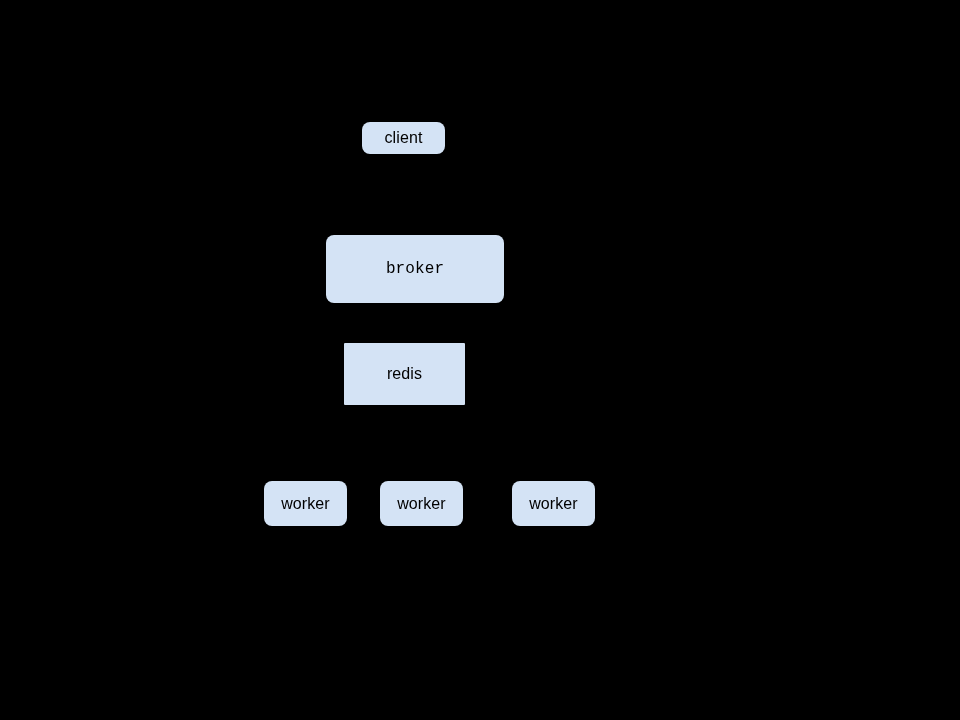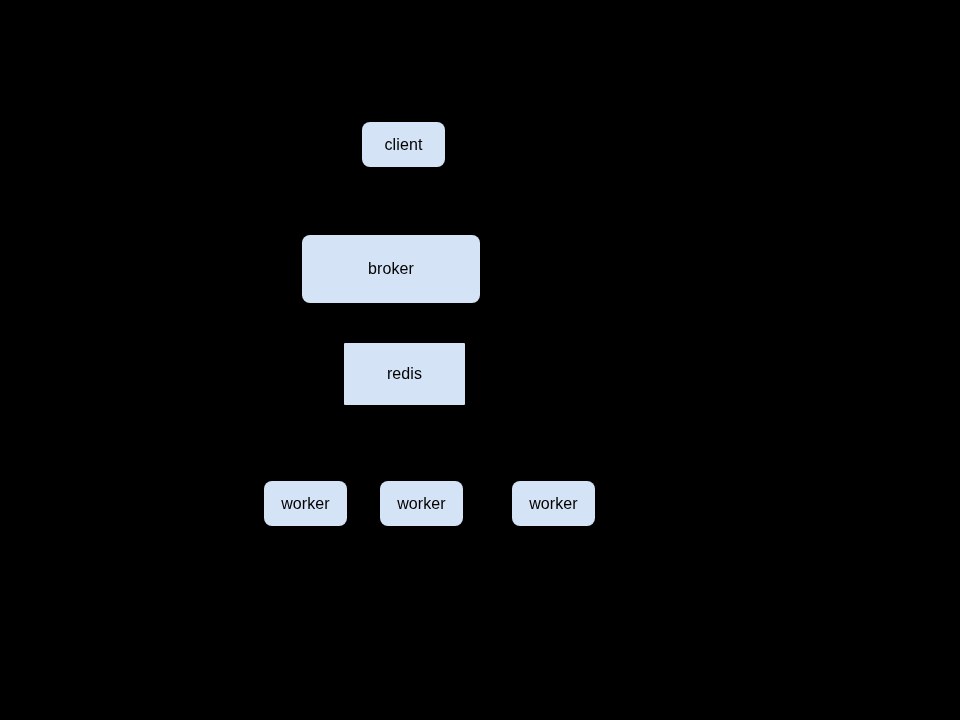--- a/index.html
+++ b/index.html
@@ -38,25 +38,25 @@
     display: block;
     white-space: nowrap;
     pointer-events: none;
   }
 </style>
 </head>
 <body style="background: rgb(0, 0, 0);">
 
 <div id="canvas" style="width: 960px; height: 720px; background: rgb(0, 0, 0);">
 
-  <div class="node" style="left: 362px; top: 122px; width: 83px; height: 45px; background: rgb(212, 227, 245); color: rgb(0, 0, 0); border-radius: 8px; font-size: 16px;">
+  <div class="node" style="left: 362px; top: 122px; width: 83px; height: 32px; background: rgb(212, 227, 245); color: rgb(0, 0, 0); border-radius: 8px; font-size: 16px;">
     <span class="node-label">client</span>
   </div>
 
-  <div class="node" style="left: 302px; top: 235px; width: 178px; height: 68px; background: rgb(212, 227, 245); color: rgb(0, 0, 0); border-radius: 8px; font-size: 16px;">
+  <div class="node" style="left: 326px; top: 235px; width: 178px; height: 68px; background: rgb(212, 227, 245); color: rgb(0, 0, 0); border-radius: 8px; font-size: 16px; font-family: Liberation Mono, monospace;">
     <span class="node-label">broker</span>
   </div>
 
   <div class="node" style="left: 344px; top: 343px; width: 121px; height: 62px; background: rgb(212, 227, 245); color: rgb(0, 0, 0); border-radius: 1px; font-size: 16px;">
     <span class="node-label">redis</span>
   </div>
 
   <div class="node" style="left: 264px; top: 481px; width: 83px; height: 45px; background: rgb(212, 227, 245); color: rgb(0, 0, 0); border-radius: 8px; font-size: 16px;">
     <span class="node-label">worker</span>
   </div>

